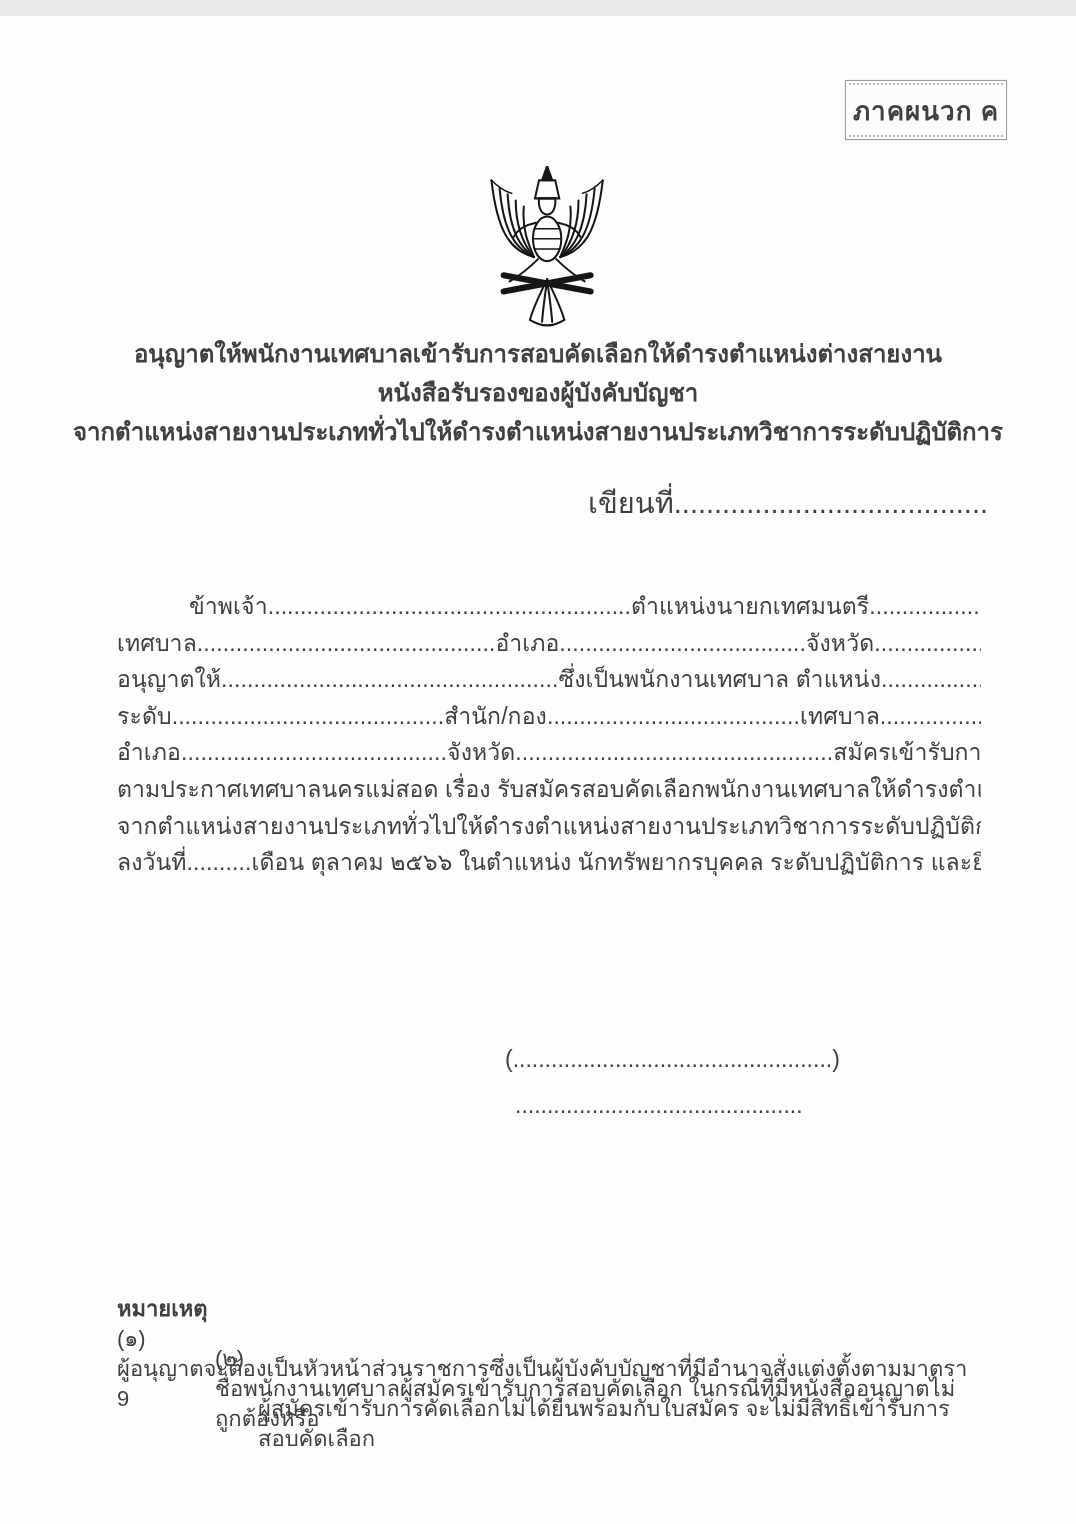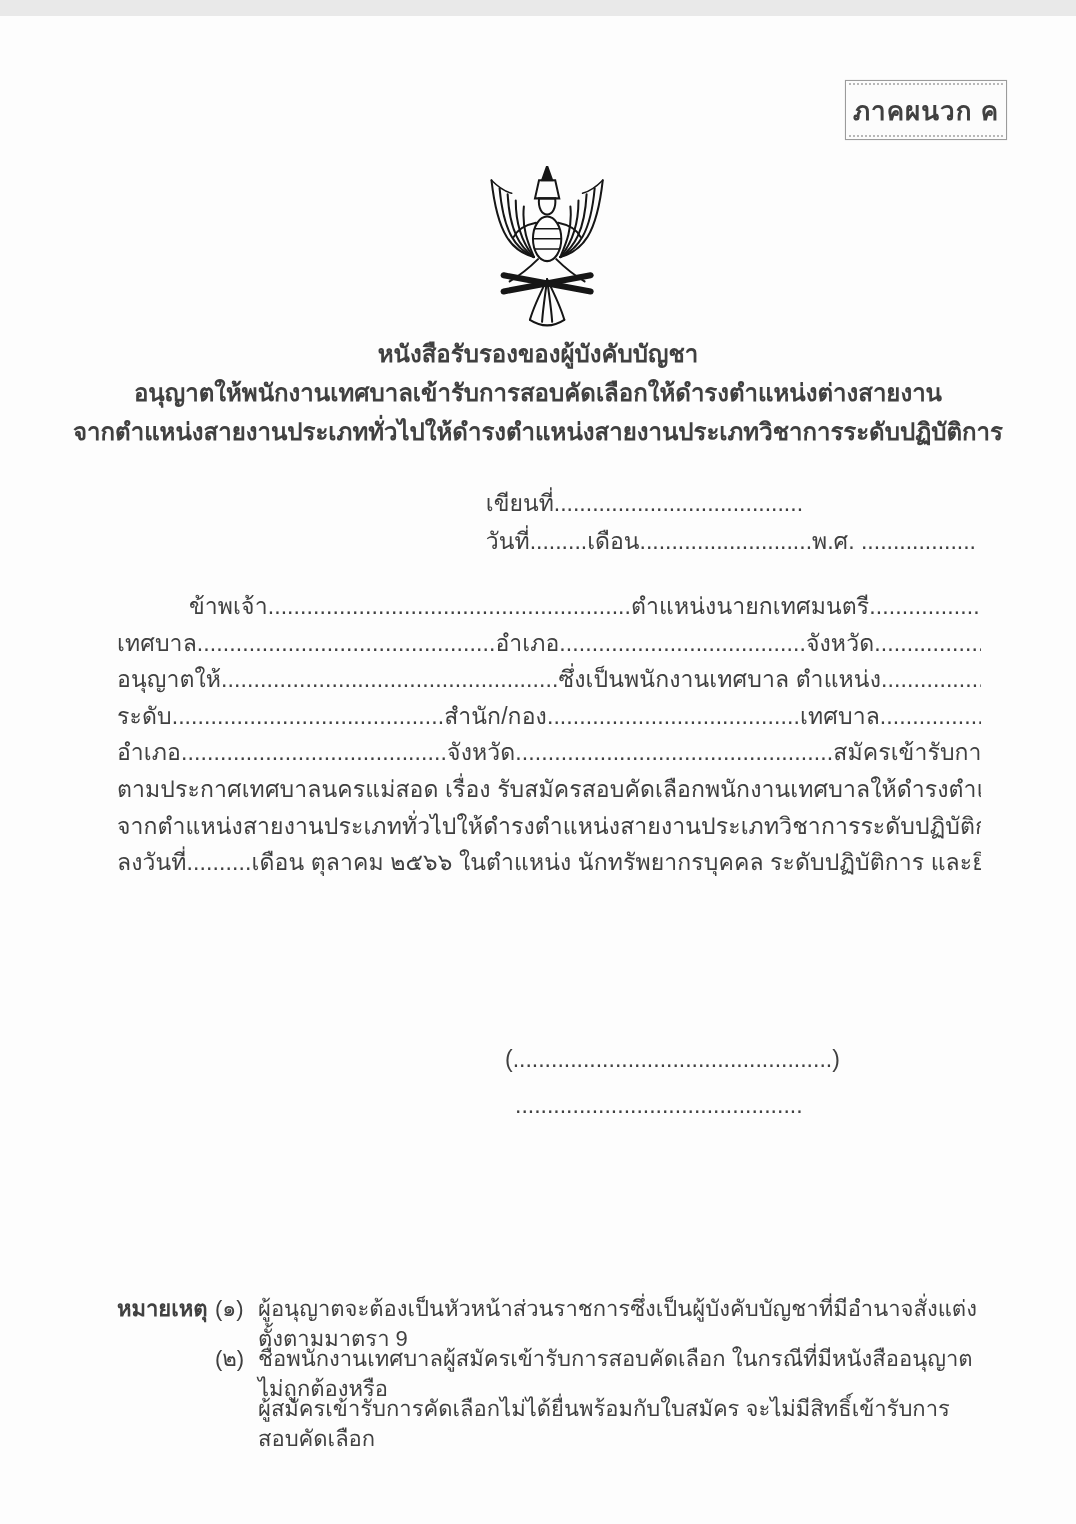--- a/index.html
+++ b/index.html
@@ -27,39 +27,39 @@
   .badge::after{bottom:2px}
   
   .emblem{position:absolute;top:150px;left:50%;transform:translateX(-44%);width:152px;height:170px;}
   
   .title-block{
     position:absolute;top:318px;left:0;right:0;
     text-align:center;font-size:24px;font-weight:700;line-height:39px;
   }
   
   .date-block{
-    position:absolute;top:468px;right:100px;
-    text-align:left;font-size:23px;line-height:38px;
+    position:absolute;top:468px;right:88px;
+    text-align:right;font-size:29px;line-height:38px;
   }
   
   .body-block{
     position:absolute;top:572px;left:117px;width:864px;
     font-size:23px;line-height:36.6px;
     letter-spacing:.1px;
   }
   .body-line{white-space:nowrap;overflow:hidden;}
   .body-line.indent{text-indent:72px;}
   
   .sig-block{position:absolute;top:1020px;left:0;width:100%;font-size:23px;line-height:46px;}
   .sig-line1{padding-left:455px;}
   .sig-line2{padding-left:505px;}
   .sig-line3{padding-left:515px;}
   
   .notes-block{position:absolute;top:1268px;left:117px;width:864px;font-size:22px;}
-  .note-row{display:flex;align-items:flex-start;height:50px;line-height:30px;padding-top:10px;box-sizing:border-box;}
+  .note-row{display:flex;align-items:flex-start;height:50px;line-height:30px;padding-top:10px;box-sizing:border-box;flex-direction:column;}
   .note-label{width:98px;font-weight:700;flex:none;}
   .note-num{width:43px;flex:none;}
   .note-cont{padding-left:141px;}
   .note-text{flex:1;}
 </style>
 </head>
 <body>
 
 <div class="page">
 
@@ -110,28 +110,27 @@
       <g stroke="#161616" stroke-width="2" fill="#161616">
         <path d="M75,0 L70,14 L80,14 Z"></path>
         <path d="M67,14 L83,14 L87,32 L63,32 Z" fill="none"></path>
         <path d="M67,32 C66,42 70,48 75,48 C80,48 84,42 83,32 Z" fill="none"></path>
         <ellipse cx="75" cy="72" rx="14" ry="22" fill="none"></ellipse>
       </g>
     </svg>
   </div>
 
   <div class="title-block">
+    <div>อนุญาตให้พนักงานเทศบาลเข้ารับการสอบคัดเลือกให้ดำรงตำแหน่งต่างสายงาน</div>
     <div>หนังสือรับรองของผู้บังคับบัญชา</div>
-    <div>อนุญาตให้พนักงานเทศบาลเข้ารับการสอบคัดเลือกให้ดำรงตำแหน่งต่างสายงาน</div>
     <div>จากตำแหน่งสายงานประเภททั่วไปให้ดำรงตำแหน่งสายงานประเภทวิชาการระดับปฏิบัติการ</div>
   </div>
 
   <div class="date-block">
     <div>เขียนที่.......................................</div>
-    <div>วันที่.........เดือน...........................พ.ศ. ..................</div>
   </div>
 
   <div class="body-block">
     <div class="body-line indent">ข้าพเจ้า........................................................ตำแหน่งนายกเทศมนตรี.....................................................</div>
     <div class="body-line">เทศบาล..............................................อำเภอ......................................จังหวัด................................................</div>
     <div class="body-line">อนุญาตให้....................................................ซึ่งเป็นพนักงานเทศบาล ตำแหน่ง...................................................</div>
     <div class="body-line">ระดับ..........................................สำนัก/กอง.......................................เทศบาล.................................................</div>
     <div class="body-line">อำเภอ.........................................จังหวัด.................................................สมัครเข้ารับการสอบคัดเลือกฯ</div>
     <div class="body-line">ตามประกาศเทศบาลนครแม่สอด เรื่อง รับสมัครสอบคัดเลือกพนักงานเทศบาลให้ดำรงตำแหน่งต่างสายงาน</div>
     <div class="body-line">จากตำแหน่งสายงานประเภททั่วไปให้ดำรงตำแหน่งสายงานประเภทวิชาการระดับปฏิบัติการ</div>

